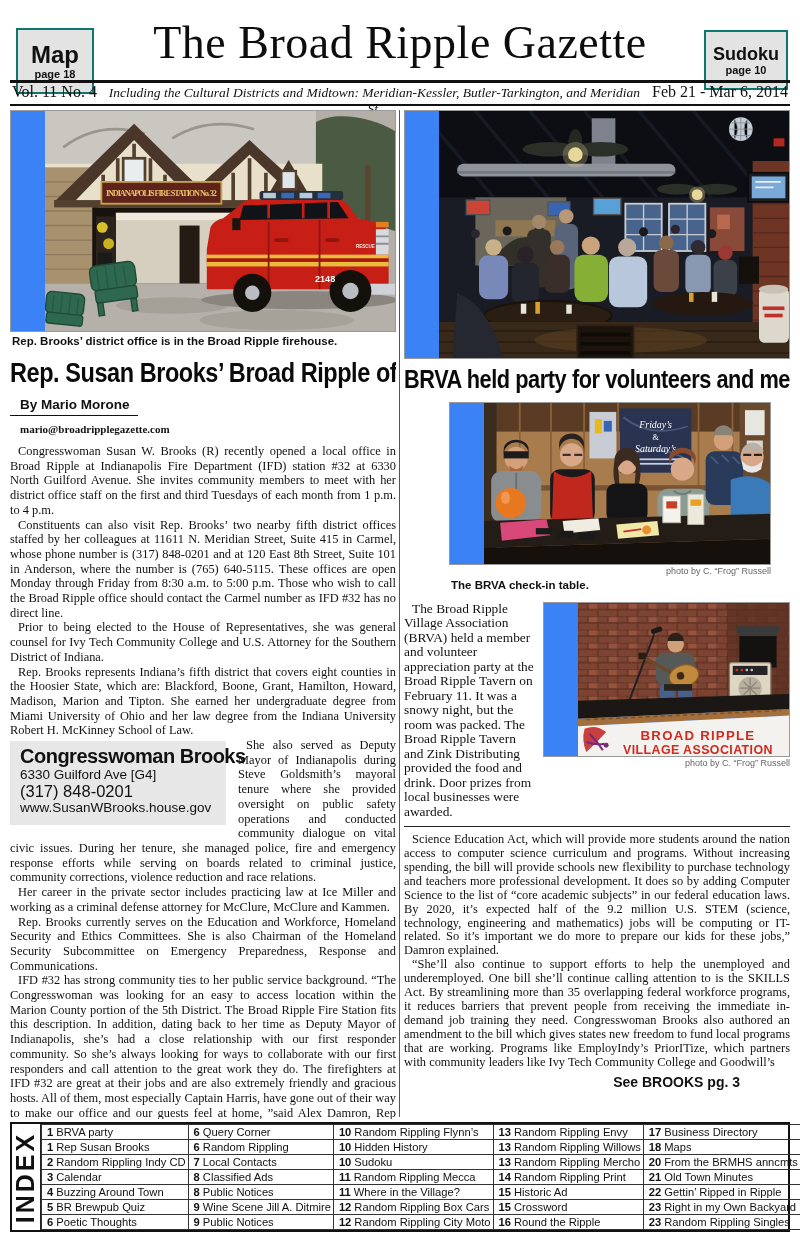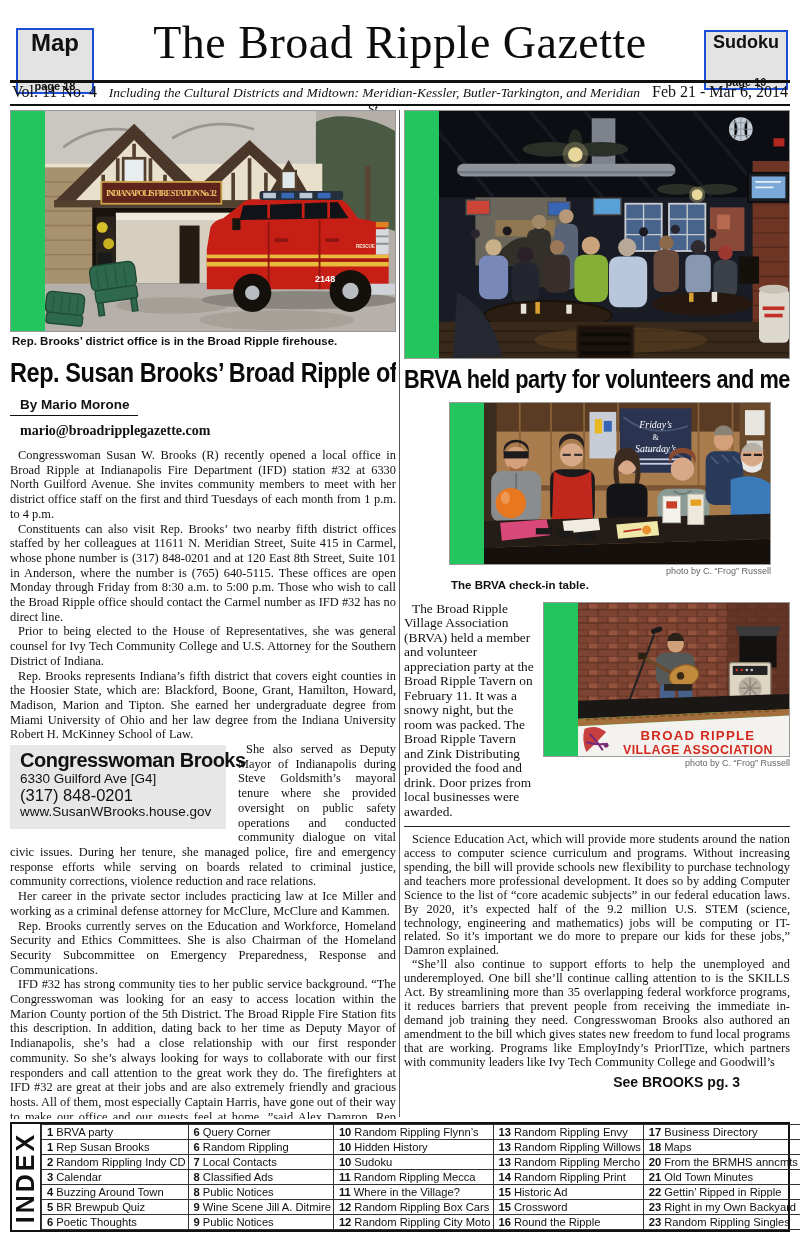--- a/index.html
+++ b/index.html
@@ -1,22 +1,22 @@
 <!DOCTYPE html>
 <html><head>
 <meta charset="utf-8">
 <style>
   * { margin:0; padding:0; box-sizing:border-box; }
   html,body { width:800px; height:1250px; }
   body { position:relative; background:#fff; color:#111; overflow:hidden;
          font-family:"Liberation Serif","DejaVu Serif",serif; }
 
   
-  .page-box { position:absolute; background:#e3e3e3; border:2px solid #1d4ed8;
-              display:flex; flex-direction:column; align-items:center; justify-content:space-between;
+  .page-box { position:absolute; background:#e3e3e3; border:2px solid #0f766e;
+              display:flex; flex-direction:column; align-items:center; justify-content:center;
               font-family:"Liberation Sans","DejaVu Sans",sans-serif; font-weight:bold; text-align:center; }
   #map-box { left:16px; top:28px; width:78px; height:66px; }
   #map-box .big { font-size:24px; line-height:26px; }
   #sudoku-box { right:12px; top:30px; width:84px; height:60px; }
   #sudoku-box .big { font-size:18px; line-height:20px; }
   .page-box .small { font-size:11px; }
   #paper-title { position:absolute; left:104px; right:104px; top:16px; text-align:center;
                  font-size:46px; letter-spacing:0.5px; color:#0d0d0d; white-space:nowrap; }
   .rule { position:absolute; left:10px; right:10px; background:#111; }
   #rule-top { top:80px; height:2.5px; }
@@ -25,37 +25,37 @@
   #vol-no { font-size:16px; }
   #tagline { flex:1; text-align:center; font-style:italic; font-size:13.5px; padding:0 8px; }
   #date-range { font-size:16px; }
 
   
   .col { position:absolute; top:110px; height:1009px; overflow:hidden; }
   #col-left { left:10px; width:386px; }
   #col-right { left:404px; width:386px; }
   #col-divider { position:absolute; left:399px; top:110px; width:1px; height:1007px; background:#555; }
 
-  .photo-frame { border:1px solid #999; background:#22c55e;padding-left:34px; }
+  .photo-frame { border:1px solid #999; background:#3b82f6;padding-left:34px; }
   .photo-frame svg { display:block; width:100%; height:auto; }
 
   .caption { font-family:Liberation Sans, sans-serif; font-weight:bold;
              font-size:11.5px; line-height:13.5px; margin:3px 0 0 2px; }
   .credit { font-family:"Liberation Sans","DejaVu Sans",sans-serif; font-size:9px;
             color:#666; text-align:right; margin-top:1px; line-height:10px; }
 
   h1.headline { font-family:"Liberation Sans","DejaVu Sans",sans-serif; font-weight:bold;
                 letter-spacing:-0.5px; white-space:nowrap; transform-origin:left center; color:#0a0a0a; }
   #left-headline  { font-size:27px; transform:scaleX(.87); margin:9px 0 2px; }
   #right-headline { font-size:25px; transform:scaleX(.87); margin:6px 0 4px; }
 
   .byline { font-family:"Liberation Sans","DejaVu Sans",sans-serif; font-weight:bold;
             font-size:13.5px; margin:8px 0 0 10px; }
   .byline-rule { width:128px; height:1.5px; background:#111; margin:3px 0 7px; }
-  .email { font-weight:bold; font-size:14px; margin-left:10px; }
+  .email { font-weight:bold; font-size:11px; margin-left:10px; }
 
   .article-body { margin-top:9px; font-size:12.4px; line-height:14.7px; text-align:justify; }
   .body-p { text-indent:8px; }
   .info-box { float:left; width:216px; background:#e7e7e7; padding:8px 10px 9px;
               margin:3px 12px 3px 0; font-family:"Liberation Sans","DejaVu Sans",sans-serif; }
   .info-title { font-size:20px; font-weight:bold; letter-spacing:-0.5px; margin-bottom:4px; white-space:nowrap; }
   .info-line { font-size:13.5px; margin-top:2px; }
   .info-phone { font-size:16.5px; margin-top:2px; }
 
   .checkin-wrap { margin:8px 0 0 45px; width:322px; }

